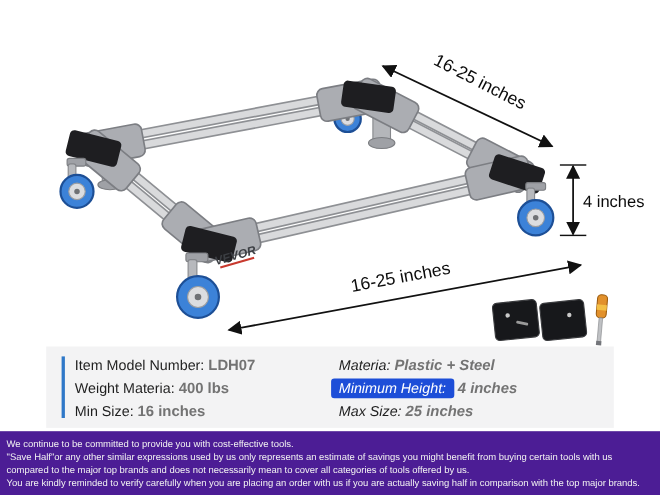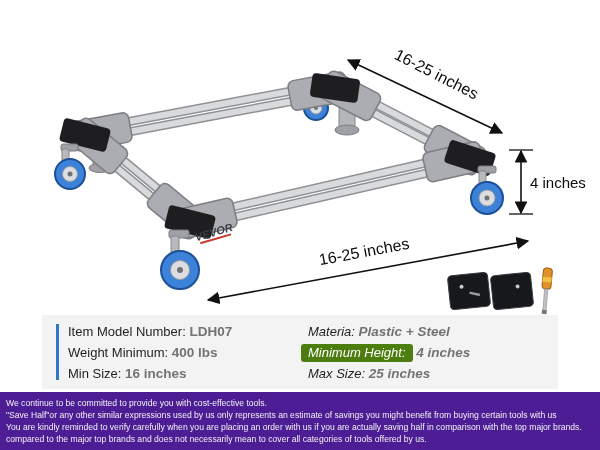--- a/index.html
+++ b/index.html
@@ -17,21 +17,21 @@
 
   
   .specs { position:absolute; left:42px; top:315px; width:516px; height:74px; background:#f3f3f4; }
   .accent { position:absolute; left:14px; top:9px; width:3px; height:56px; background:#2f78c8; }
   .col { position:absolute; top:9px; display:flex; flex-direction:column; gap:6px; }
   .col1 { left:26px; }
   .col2 { left:266px;font-style:italic; }
   .row { font-size:13px; color:#1f1f1f; white-space:nowrap; line-height:15px; }
   .lbl { color:#1f1f1f; }
   .val { font-weight:bold; color:#737373; font-size:13.5px; }
-  .hl { background:#4d7c0f; color:#fff; padding:1px 7px 2px; border-radius:3px; margin-left:-7px; }
+  .hl { background:#1d4ed8; color:#fff; padding:1px 7px 2px; border-radius:3px; margin-left:-7px; }
 
   
   .footer { position:absolute; left:0; top:392px; width:600px; height:58px; background:#4c1d95;
             color:#f2f2f2; font-size:8.6px; line-height:1.4; padding:5px 6px; }
 </style>
 </head>
 <body>
 
 <div class="screen">
 
@@ -160,21 +160,21 @@
   </div>
 
   <div class="specs">
     <div class="accent"></div>
     <div class="col col1">
       <div class="row">
         <span class="lbl">Item Model Number:</span>
         <span class="val">LDH07</span>
       </div>
       <div class="row">
-        <span class="lbl">Weight Minimum:</span>
+        <span class="lbl">Weight Materia:</span>
         <span class="val">400 lbs</span>
       </div>
       <div class="row">
         <span class="lbl">Min Size:</span>
         <span class="val">16 inches</span>
       </div>
     </div>
     <div class="col col2">
       <div class="row">
         <span class="lbl">Materia:</span>
@@ -187,17 +187,17 @@
       <div class="row">
         <span class="lbl">Max Size:</span>
         <span class="val">25 inches</span>
       </div>
     </div>
   </div>
 
   <div class="footer">
     <div>We continue to be committed to provide you with cost-effective tools.</div>
     <div>"Save Half"or any other similar expressions used by us only represents an estimate of savings you might benefit from buying certain tools with us</div>
+    <div>compared to the major top brands and does not necessarily mean to cover all categories of tools offered by us.</div>
     <div>You are kindly reminded to verify carefully when you are placing an order with us if you are actually saving half in comparison with the top major brands.</div>
-    <div>compared to the major top brands and does not necessarily mean to cover all categories of tools offered by us.</div>
   </div>
 
 </div>
 
 </body></html>

